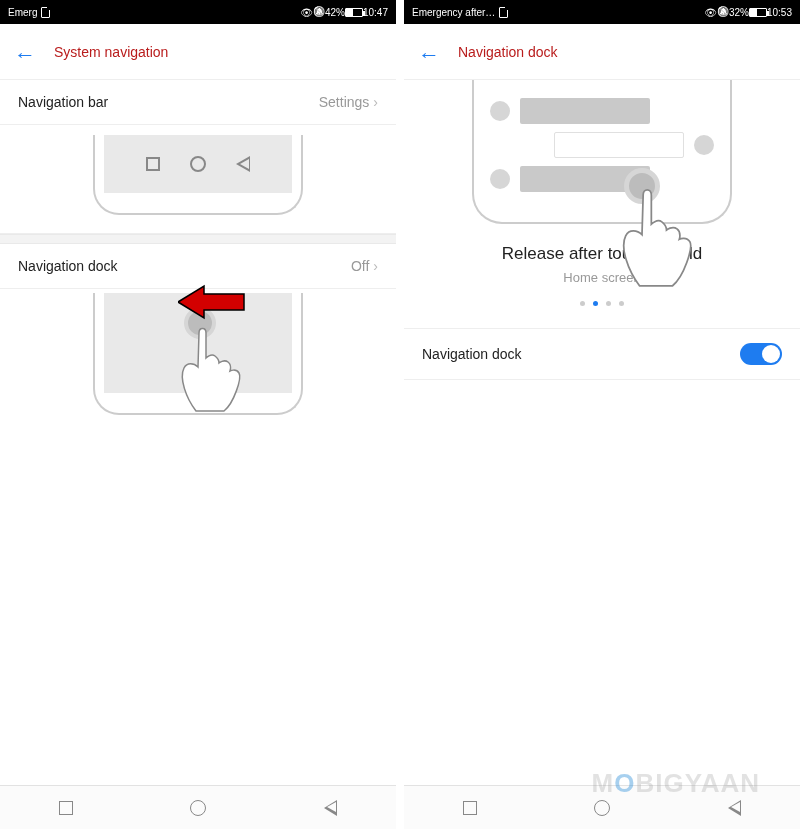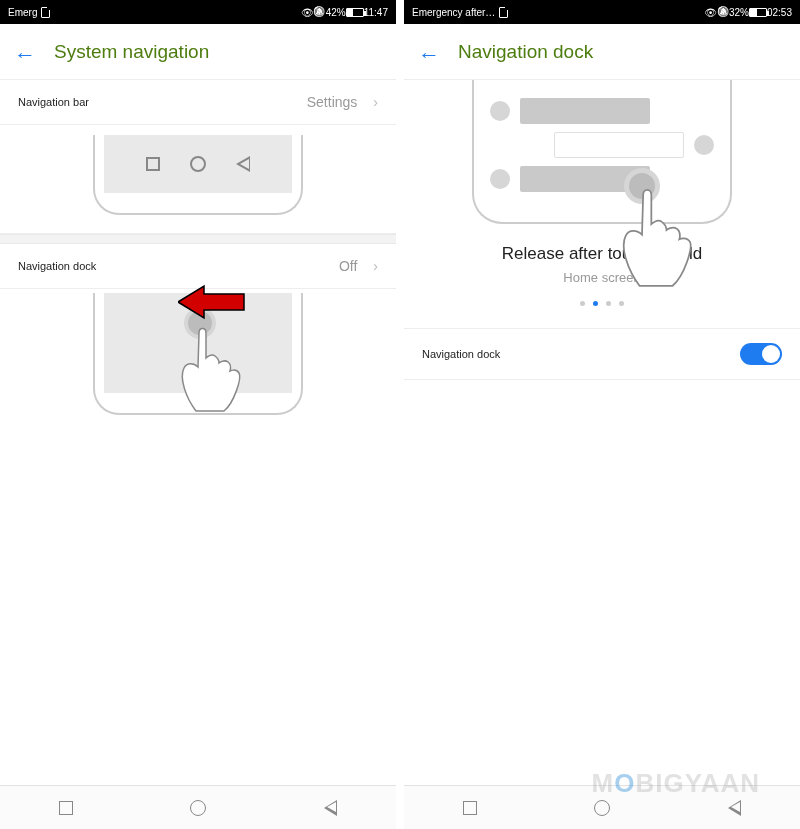--- a/index.html
+++ b/index.html
@@ -56,31 +56,31 @@
   
   .header {
     height: 56px;
     display: flex;
     align-items: center;
     padding: 0 14px;
     border-bottom: 1px solid #eee;
     gap: 18px;
   }
   .back-arrow { color: #1e7cf0; font-size: 22px; line-height: 1; }
-  .header-title { font-size: 19px; color: #4d7c0f; font-weight: 400; }
+  .header-title { font-size: 14px; color: #b91c1c; font-weight: 400; }
   
   .row {
     display: flex;
     align-items: center;
     justify-content: space-between;
     padding: 14px 18px;
     border-bottom: 1px solid #eee;
   }
-  .row-label { font-size: 11px; color: #222; }
-  .row-value { font-size: 14px; color: #999; display: flex; align-items: center; gap: 16px; }
+  .row-label { font-size: 14px; color: #222; }
+  .row-value { font-size: 14px; color: #999; display: flex; align-items: center; gap: 4px; }
   .chev { font-size: 14px; color: #bbb; }
   
   .preview-wrap { display: flex; justify-content: center; padding: 10px 0 18px 0; border-bottom: 1px solid #eee; }
   .preview-wrap.no-border { border-bottom: none; }
   .gap-gray { height: 10px; background: #f3f3f3; border-top: 1px solid #e9e9e9; border-bottom: 1px solid #e9e9e9;}
   .mockup {
     width: 210px;
     border: 2px solid #ccc;
     border-top: none;
     border-radius: 0 0 26px 26px;
@@ -177,21 +177,21 @@
         <span>Emerg</span>
         <span class="sim-icon"></span>
       </div>
       <div class="status-right">
         <span class="eye-icon"></span>
         <span class="mute-icon"></span>
         <span>42%</span>
         <span class="battery">
             <span class="battery-fill"></span>
           </span>
-        <span>11:47</span>
+        <span>10:47</span>
       </div>
     </div>
 
     <div class="header">
       <span class="back-arrow">←</span>
       <span class="header-title">System navigation</span>
     </div>
 
     <div class="row">
       <span class="row-label">Navigation bar</span>
@@ -251,21 +251,21 @@
         <span>Emergency after…</span>
         <span class="sim-icon"></span>
       </div>
       <div class="status-right">
         <span class="eye-icon"></span>
         <span class="mute-icon"></span>
         <span>32%</span>
         <span class="battery">
             <span class="battery-fill" style="width:41%"></span>
           </span>
-        <span>02:53</span>
+        <span>10:53</span>
       </div>
     </div>
 
     <div class="header">
       <span class="back-arrow">←</span>
       <span class="header-title">Navigation dock</span>
     </div>
 
     <div class="tutorial-wrap">
       <div class="mockup-wide" style="position:relative;">

